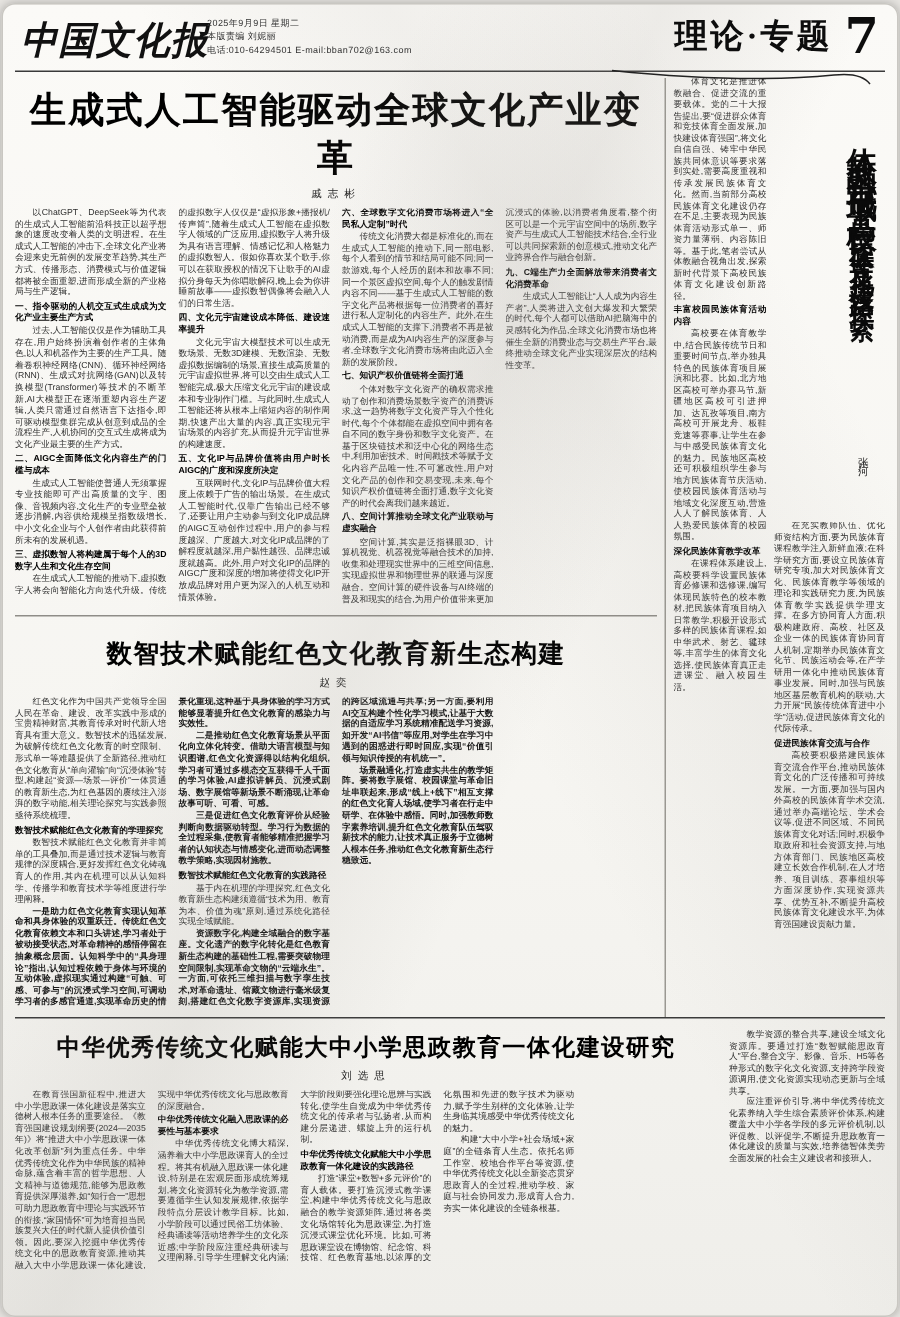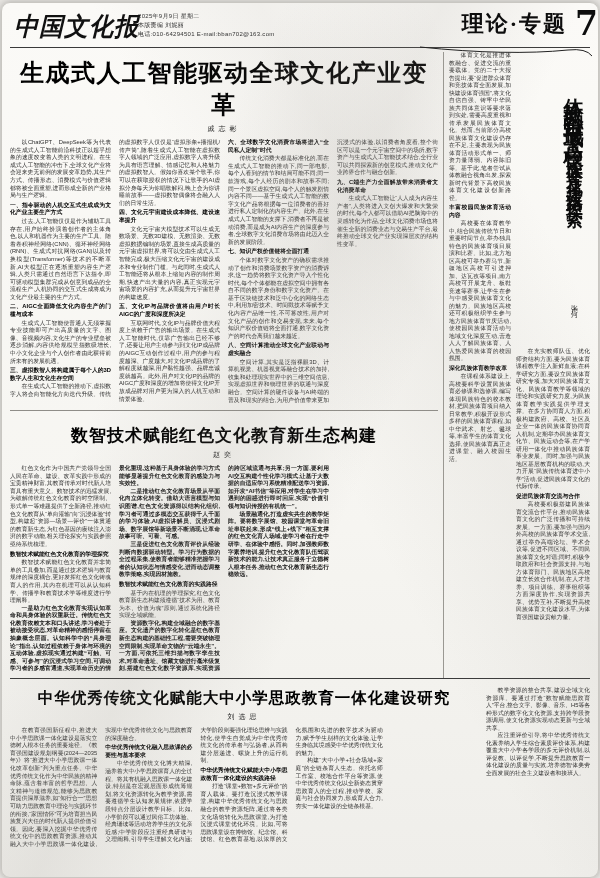--- a/index.html
+++ b/index.html
@@ -7,21 +7,21 @@
     border:1px solid #c9c7c2;border-radius:9px;overflow:hidden;box-shadow:0 0 6px rgba(0,0,0,.25);
     font-family:"Liberation Sans",sans-serif;color:#2b2b2b;}
   .paper::before{content:'';position:absolute;inset:0;pointer-events:none;
     background:linear-gradient(115deg,transparent 28%,rgba(150,145,138,.14) 44%,transparent 58%),
                linear-gradient(62deg,transparent 52%,rgba(150,145,138,.10) 68%,transparent 84%);}
   
   .hd{position:relative;height:44px;}
   .masthead{position:absolute;left:12px;top:8px;font-family:"DejaVu Serif",serif;font-weight:bold;font-style:italic;
     font-size:24px;letter-spacing:1px;color:#111;transform:scaleY(1.05);}
   .pubinfo{position:absolute;left:136px;top:9px;font-size:6px;line-height:9px;color:#333;letter-spacing:.3px;}
-  .secwrap{position:absolute;right:0;top:6px;text-align:left;}
+  .secwrap{position:absolute;right:12px;top:6px;text-align:left;}
   .section{font-family:"Liberation Serif",serif;font-weight:bold;font-size:22px;color:#0d0d0d;letter-spacing:2px;vertical-align:bottom;}
   .pageno{font-family:"DejaVu Serif",serif;font-weight:bold;font-size:33px;color:#0d0d0d;margin-left:8px;vertical-align:bottom;line-height:30px;}
   .swoosh{position:absolute;right:0;top:34px;}
   .rule{height:1px;background:#3a3a3a;margin:0 8px;}
   
   .row1{display:flex;padding:0 8px;height:630px;}
   .mainleft{width:428px;display:flex;flex-direction:column;}
   .vr{width:1px;background:#9a9892;margin:4px 5px 0 5px;}
   .rightcol{flex:1;display:flex;gap:5px;padding-top:4px;}
   

